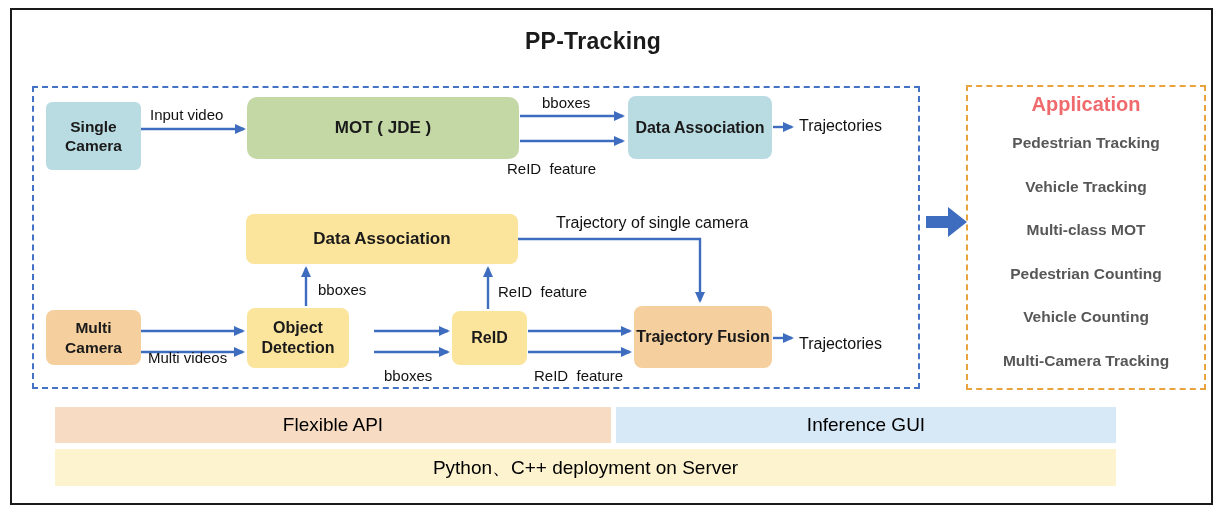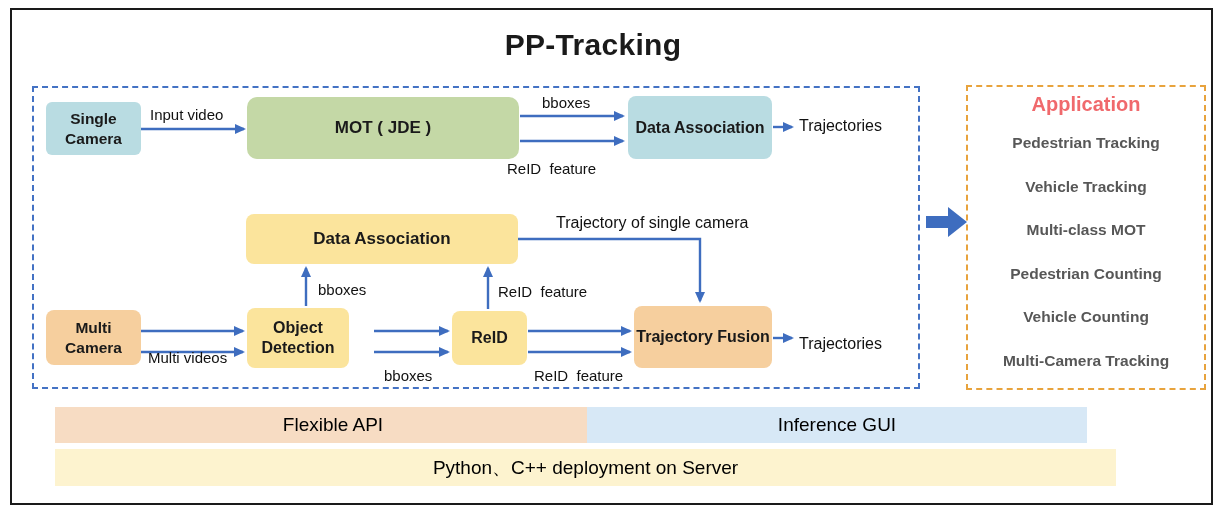--- a/index.html
+++ b/index.html
@@ -22,21 +22,21 @@
   body{
     width:1224px;height:514px;position:relative;overflow:hidden;
     font-family:"Liberation Sans", sans-serif;color:var(--ink);
   }
   .frame{
     position:absolute;left:10px;top:8px;width:1203px;height:497px;
     border:2px solid #1a1a1a;background:#fff;
   }
   .title{
     position:absolute;left:0;top:28px;width:1186px;text-align:center;
-    font-size:30px;font-weight:bold;letter-spacing:.3px;
+    font-size:23px;font-weight:bold;letter-spacing:.3px;
   }
   .pipeline{
     position:absolute;left:32px;top:86px;width:888px;height:303px;
     border:2px dashed var(--dashed_blue);
   }
   .app{
     position:absolute;left:966px;top:85px;width:240px;height:305px;
     border:2px dashed var(--dashed_orange);
   }
   .app-title{
@@ -47,21 +47,21 @@
     position:absolute;left:966px;top:128px;width:240px;height:248px;
     display:flex;flex-direction:column;justify-content:space-between;
     align-items:center;padding:6px 0;
   }
   .app-item{font-size:15.5px;font-weight:bold;color:var(--app_gray);white-space:nowrap;}
 
   .node{
     position:absolute;display:flex;align-items:center;justify-content:center;
     text-align:center;font-weight:bold;line-height:1.25;color:var(--ink);
   }
-  .n-single{left:46px;top:102px;width:95px;height:53px;background:var(--teal_box);border-radius:6px;font-size:15.5px;}
+  .n-single{left:46px;top:102px;width:95px;height:68px;background:var(--teal_box);border-radius:6px;font-size:15.5px;}
   .n-mot{left:247px;top:97px;width:272px;height:62px;background:var(--green_box);border-radius:10px;font-size:17px;}
   .n-da-top{left:628px;top:96px;width:144px;height:63px;background:var(--teal_box);border-radius:8px;font-size:16px;}
   .n-da-mid{left:246px;top:214px;width:272px;height:50px;background:var(--yellow_box);border-radius:8px;font-size:17px;}
   .n-multi{left:46px;top:310px;width:95px;height:55px;background:var(--orange_box);border-radius:8px;font-size:15.5px;}
   .n-od{left:247px;top:308px;width:102px;height:60px;background:var(--yellow_box);border-radius:8px;font-size:16px;}
   .n-reid{left:452px;top:311px;width:75px;height:54px;background:var(--yellow_box);border-radius:8px;font-size:16px;}
   .n-tf{left:634px;top:306px;width:138px;height:62px;background:var(--orange_box);border-radius:8px;font-size:16px;}
 
   .elabel{position:absolute;font-size:15px;color:#111;white-space:pre;}
   .l-input{left:150px;top:106px;}
@@ -78,21 +78,21 @@
 
   .arrows{position:absolute;left:0;top:0;pointer-events:none;}
   .arrows line,.arrows path.edge{stroke:var(--arrow_blue);stroke-width:2.4;fill:none;}
   .block-arrow{fill:var(--arrow_blue);stroke:none;}
 
   .bar{
     position:absolute;display:flex;align-items:center;justify-content:center;
     font-weight:normal;font-size:19px;color:#000000;
   }
   .bar-api{left:55px;top:407px;width:556px;height:36px;background:var(--api_bar);}
-  .bar-gui{left:587px;top:407px;width:500px;height:36px;background:var(--gui_bar);}
+  .bar-gui{left:616px;top:407px;width:500px;height:36px;background:var(--gui_bar);}
   .bar-deploy{left:55px;top:449px;width:1061px;height:37px;background:var(--deploy_bar);}
 </style>
 </head>
 <body>
 
 <div class="frame"></div>
 
 <div class="title">PP-Tracking</div>
 
 <div class="pipeline"></div>

